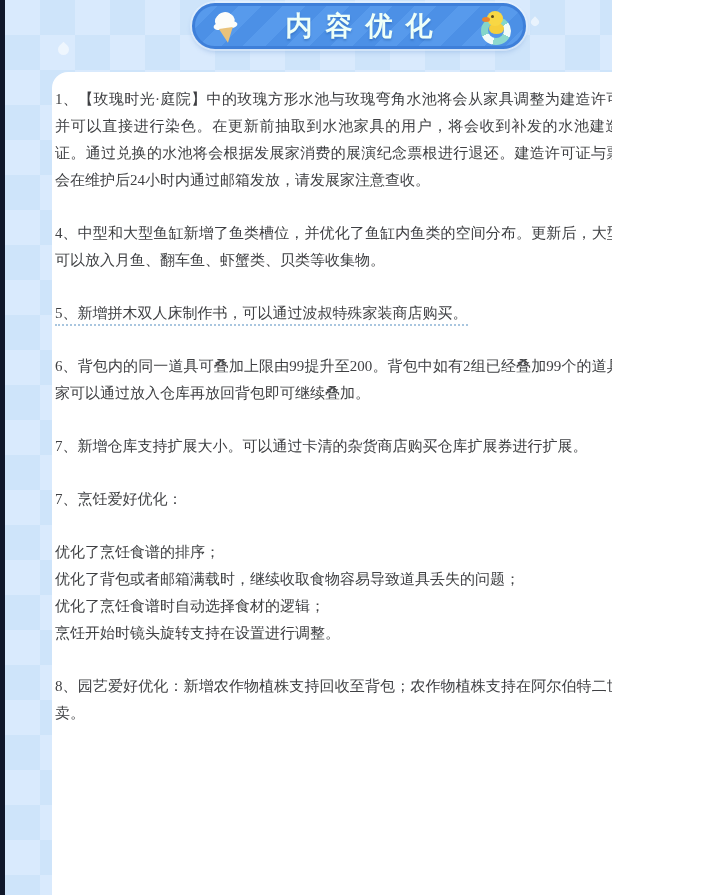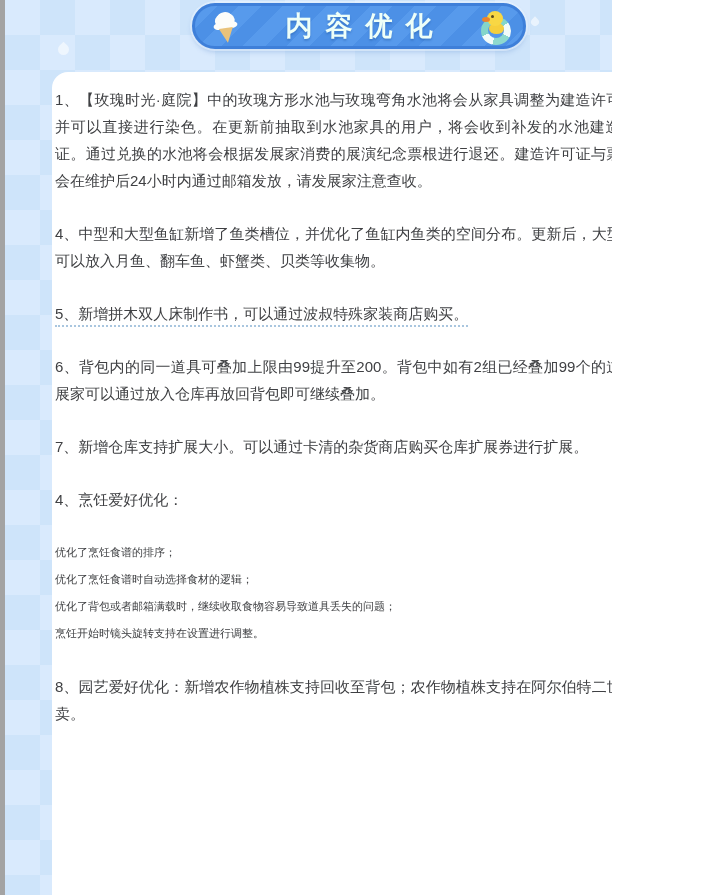--- a/index.html
+++ b/index.html
@@ -1,18 +1,18 @@
 <!DOCTYPE html>
 <html><head>
 <meta charset="utf-8">
 <style>
   * { margin:0; padding:0; box-sizing:border-box; }
   html,body { width:720px; height:895px; background:#ffffff; overflow:hidden;
     font-family:"Liberation Sans","DejaVu Sans",sans-serif; }
-  .viewport { position:relative; width:612px; height:895px; background:#a3a3a3; overflow:hidden; }
+  .viewport { position:relative; width:612px; height:895px; background:#0f172a; overflow:hidden;font-family:Liberation Serif, serif; }
 
   
   .bg-pattern {
     position:absolute; left:5px; top:0; width:697px; height:895px;
     background:
       conic-gradient(#cee4fa 0deg 90deg, #d9eafd 90deg 180deg,
                      #cee4fa 180deg 270deg, #d9eafd 270deg 360deg);
     background-size:70px 70px;
   }
 
@@ -87,21 +87,21 @@
     background:#ffffff; border-radius:16px 16px 0 0;
     padding:14px 16px 0 3px;
   }
   .para {
     font-size:15px; line-height:27px; color:#3f4043;
     margin-bottom:26px; text-align:justify;
   }
   .para .dotted {
     border-bottom:2px dotted #a9c6df; padding-bottom:3px;
   }
-  .subline { font-size:11px; line-height:27px; color:#3f4043; }
+  .subline { font-size:15px; line-height:27px; color:#3f4043; }
 
   
   .scroll-thumb {
     position:absolute; left:710px; top:313px; width:6px; height:177px;
     background:#c7c7c7; border-radius:3px;
   }
 </style>
 </head>
 <body>
 
@@ -127,25 +127,25 @@
       <div class="eye"></div>
     </div>
   </div>
 
   <div class="card">
     <div class="para">1、【玫瑰时光·庭院】中的玫瑰方形水池与玫瑰弯角水池将会从家具调整为建造许可证，并可以直接进行染色。在更新前抽取到水池家具的用户，将会收到补发的水池建造许可证。通过兑换的水池将会根据发展家消费的展演纪念票根进行退还。建造许可证与票根将会在维护后24小时内通过邮箱发放，请发展家注意查收。</div>
     <div class="para">4、中型和大型鱼缸新增了鱼类槽位，并优化了鱼缸内鱼类的空间分布。更新后，大型鱼缸可以放入月鱼、翻车鱼、虾蟹类、贝类等收集物。</div>
     <div class="para"><span class="dotted">5、新增拼木双人床制作书，可以通过波叔特殊家装商店购买。</span></div>
     <div class="para">6、背包内的同一道具可叠加上限由99提升至200。背包中如有2组已经叠加99个的道具发展家可以通过放入仓库再放回背包即可继续叠加。</div>
     <div class="para">7、新增仓库支持扩展大小。可以通过卡清的杂货商店购买仓库扩展券进行扩展。</div>
-    <div class="para">4、烹饪爱好优化：</div>
+    <div class="para">7、烹饪爱好优化：</div>
     <div class="para">
       <div class="subline">优化了烹饪食谱的排序；</div>
+      <div class="subline">优化了背包或者邮箱满载时，继续收取食物容易导致道具丢失的问题；</div>
       <div class="subline">优化了烹饪食谱时自动选择食材的逻辑；</div>
-      <div class="subline">优化了背包或者邮箱满载时，继续收取食物容易导致道具丢失的问题；</div>
       <div class="subline">烹饪开始时镜头旋转支持在设置进行调整。</div>
     </div>
     <div class="para">8、园艺爱好优化：新增农作物植株支持回收至背包；农作物植株支持在阿尔伯特二世处售卖。</div>
   </div>
 
   <div class="scroll-thumb"></div>
 
 </div>
 
 </body></html>

